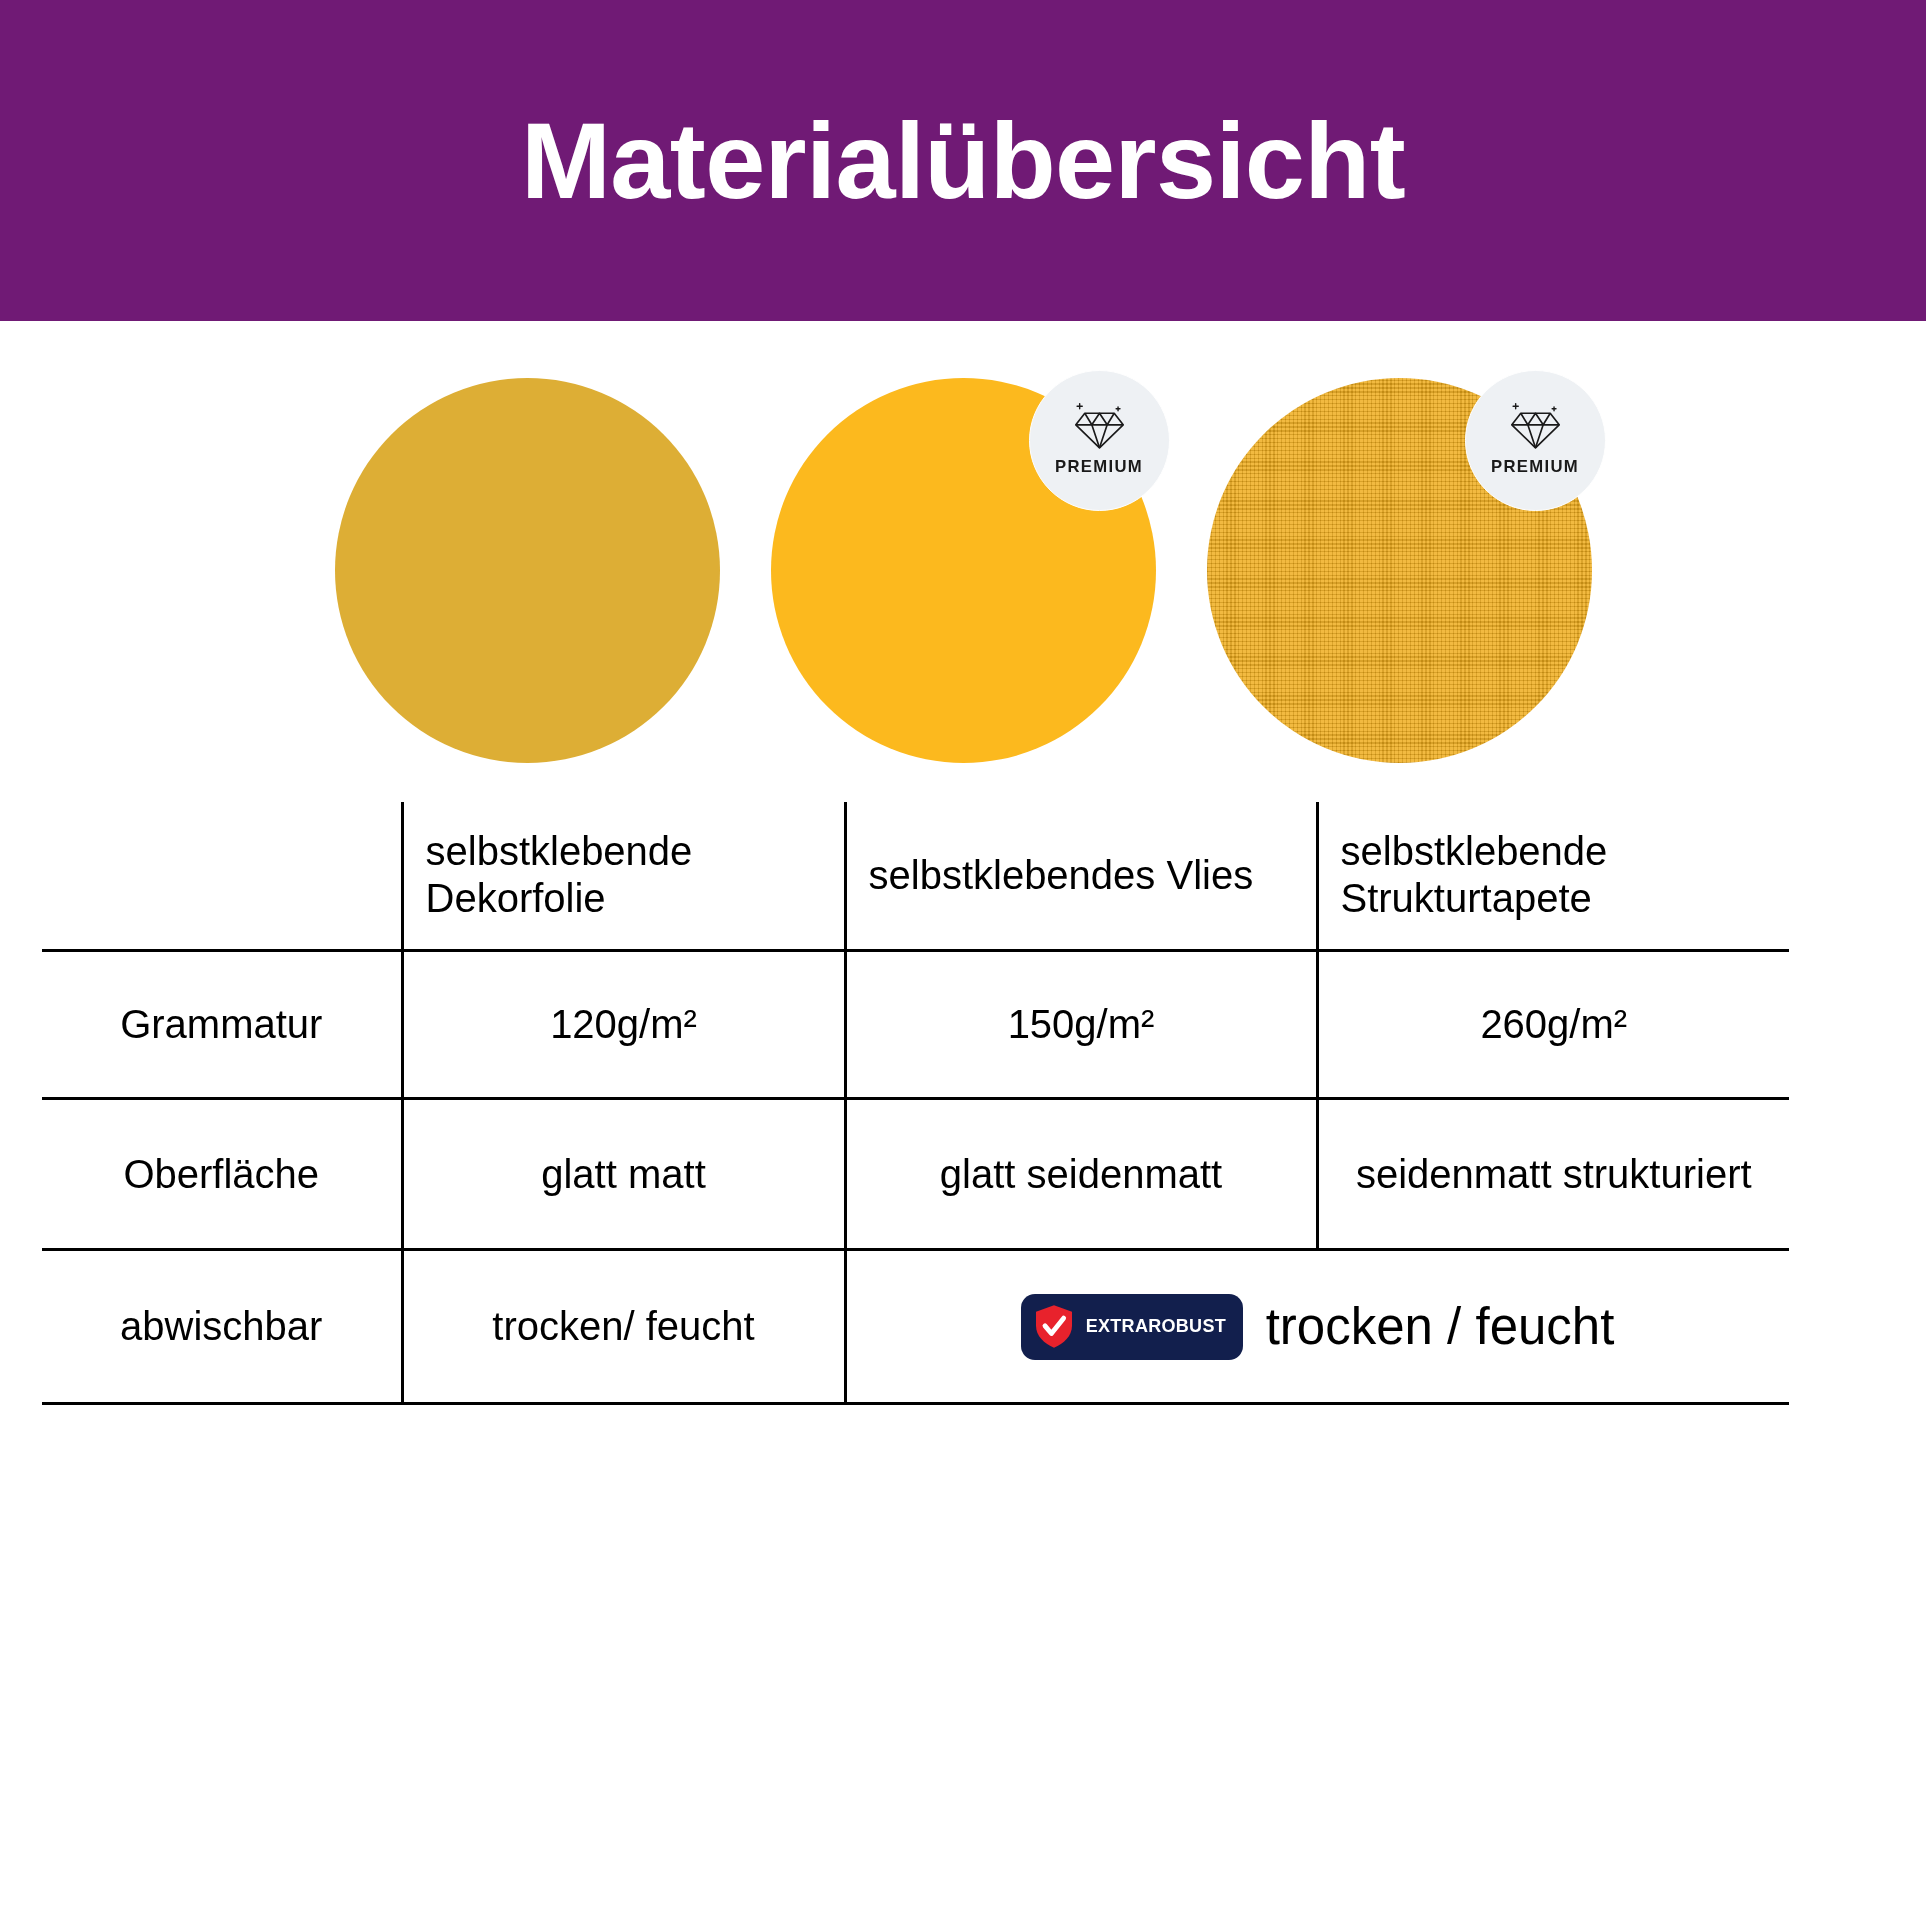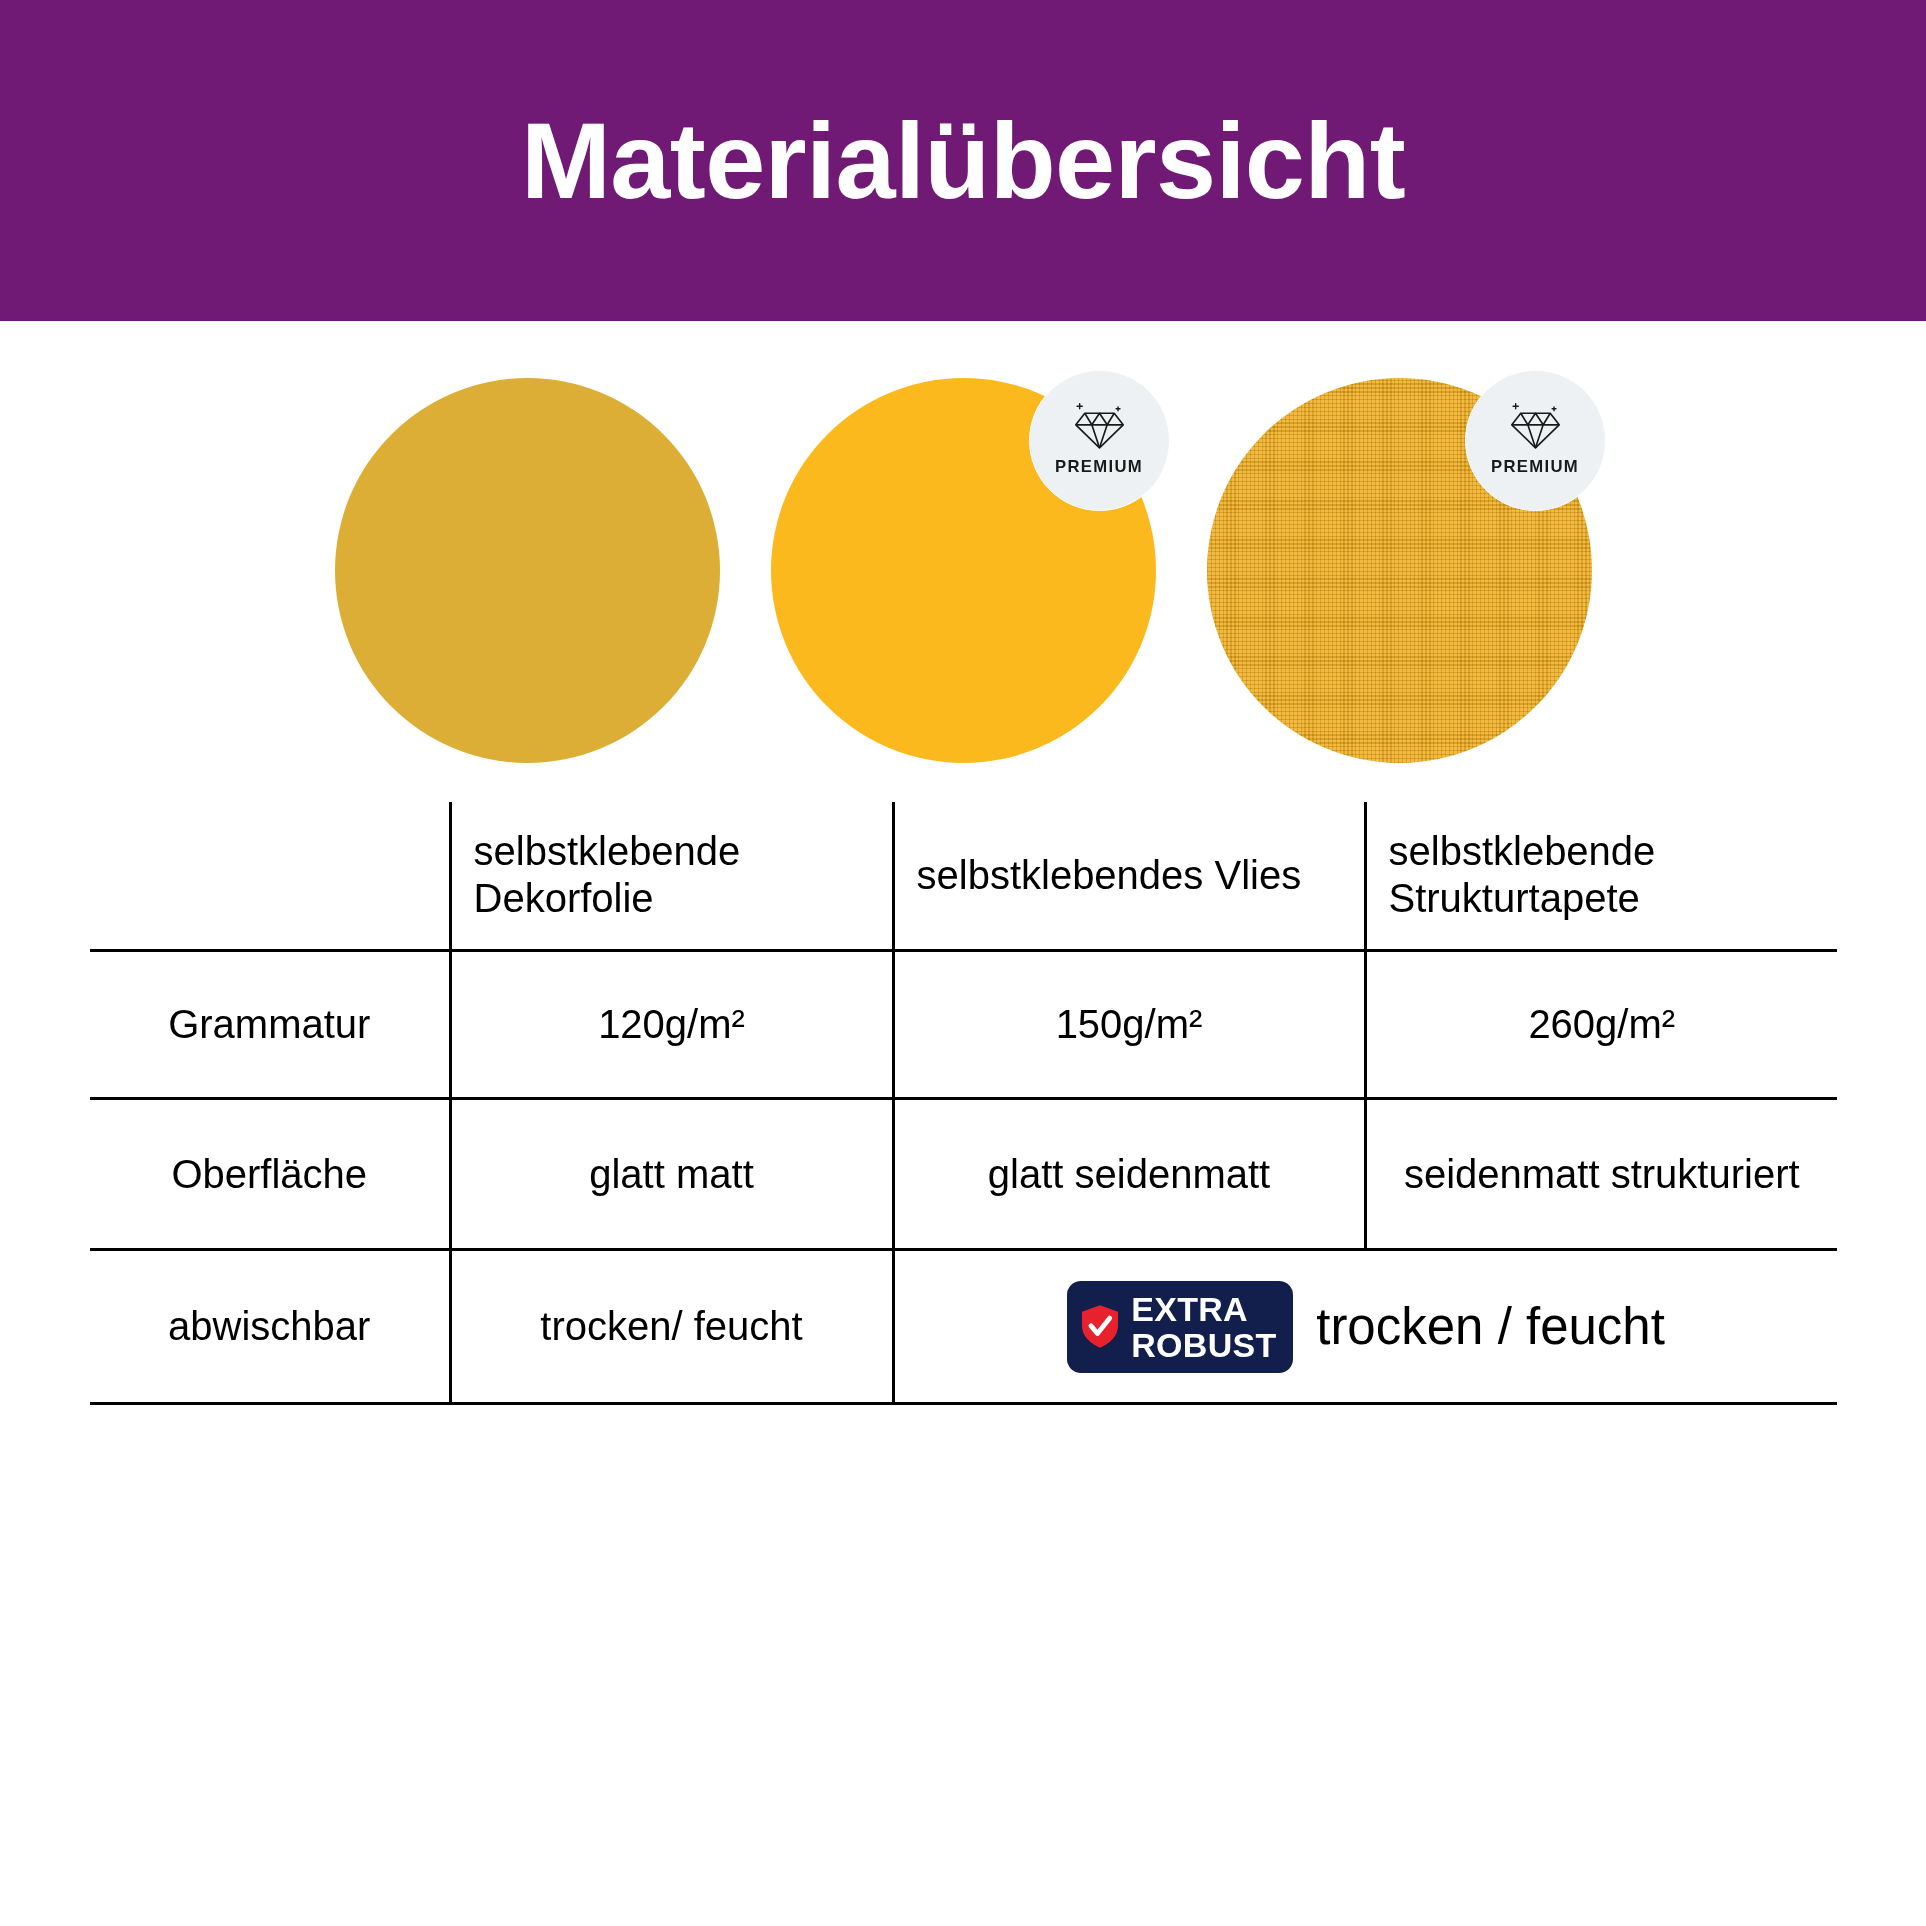--- a/index.html
+++ b/index.html
@@ -89,21 +89,21 @@
     font-size: 16.7px;
     font-weight: bold;
     letter-spacing: 1.3px;
     color: #1a1a1a;
     margin-top: 3.9px;
   }
 
   
   .table-area {
     position: relative;
-    padding: 0 90px;
+    padding: 0 42px;
     box-sizing: border-box;
     margin-top: 19px;
   }
   table.material-table {
     width: 1746px;
     border-collapse: collapse;
     table-layout: fixed;
   }
   table.material-table col.c0 { width: 360px; }
   table.material-table col.c1 { width: 443px; }
@@ -159,23 +159,23 @@
     gap: 11.6px;
     flex: 0 0 auto;
   }
   .robust-badge .shield {
     width: 40px;
     height: 45px;
     flex: 0 0 auto;
   }
   .robust-text {
     display: flex;
-    flex-direction: column;
+    flex-direction: row;
     color: #ffffff;
-    font-size: 34px;
+    font-size: 18px;
     font-weight: bold;
     line-height: 1.06;
     letter-spacing: 0.3px;
     text-align: left;
   }
   .robust-span-text {
     font-size: 51px;
     white-space: nowrap;
   }
 </style>

